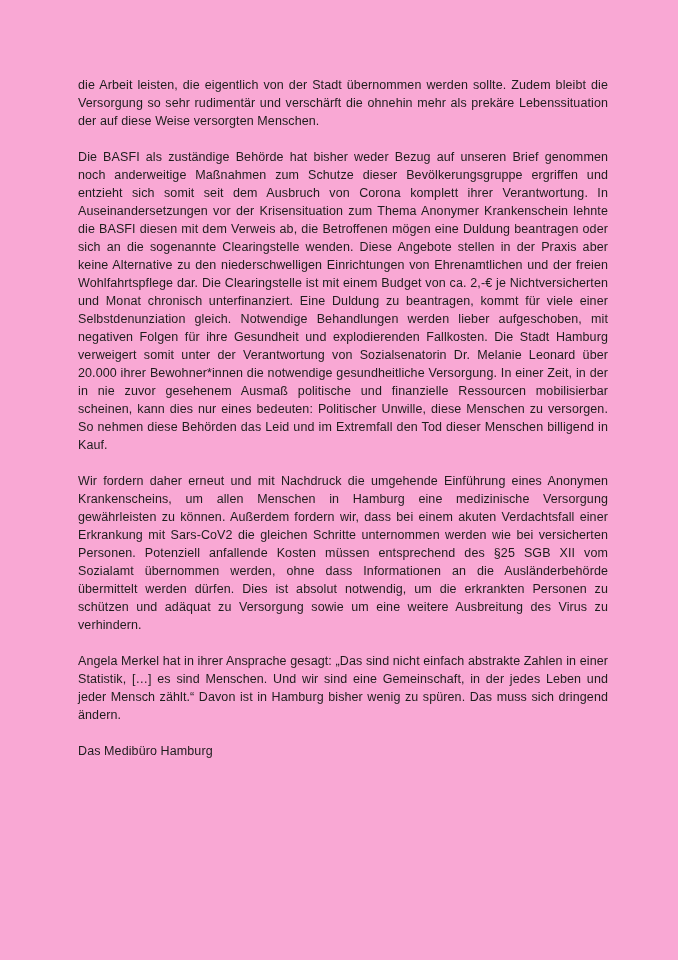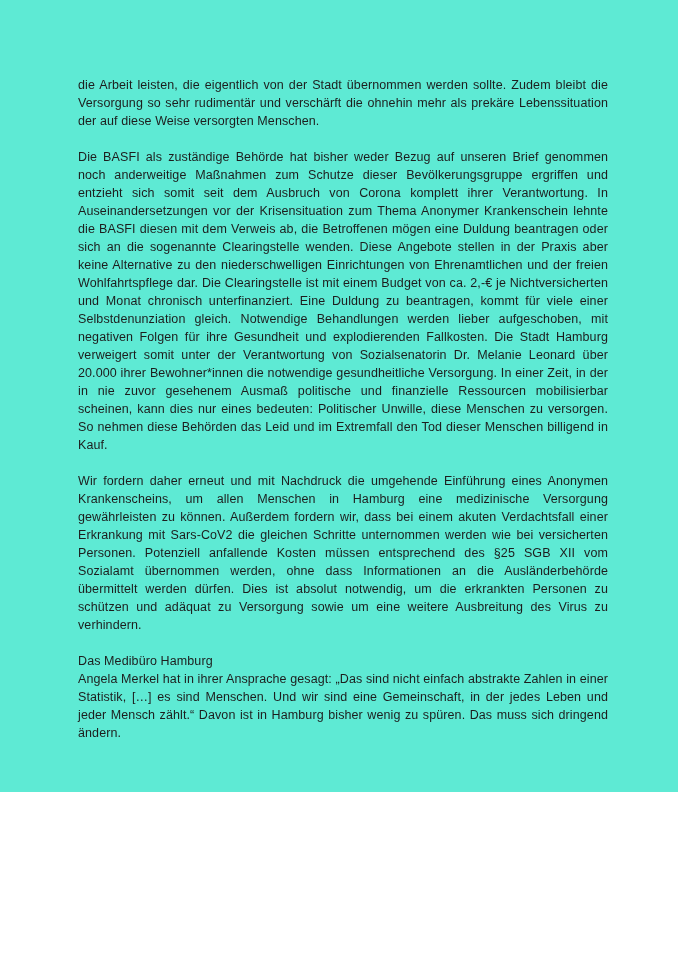--- a/index.html
+++ b/index.html
@@ -8,22 +8,22 @@
     background: #ffffff;
   }
   body {
     width: 678px;
     height: 960px;
     font-family: "Liberation Sans", sans-serif;
   }
   .page {
     position: relative;
     width: 678px;
-    height: 792px;
-    background: #5eead4;
+    height: 960px;
+    background: #f9a8d4;
     overflow: hidden;
   }
   .content {
     position: absolute;
     left: 78px;
     top: 76px;
     width: 530px;
     color: #1d1d1d;
     font-size: 12.5px;
     line-height: 18px;
@@ -40,16 +40,16 @@
   }
 </style>
 </head>
 <body>
 
 <div class="page">
   <div class="content">
     <p class="para">die Arbeit leisten, die eigentlich von der Stadt übernommen werden sollte. Zudem bleibt die Versorgung so sehr rudimentär und verschärft die ohnehin mehr als prekäre Lebenssituation der auf diese Weise versorgten Menschen.</p>
     <p class="para">Die BASFI als zuständige Behörde hat bisher weder Bezug auf unseren Brief genommen noch anderweitige Maßnahmen zum Schutze dieser Bevölkerungsgruppe ergriffen und entzieht sich somit seit dem Ausbruch von Corona komplett ihrer Verantwortung. In Auseinandersetzungen vor der Krisensituation zum Thema Anonymer Krankenschein lehnte die BASFI diesen mit dem Verweis ab, die Betroffenen mögen eine Duldung beantragen oder sich an die sogenannte Clearingstelle wenden. Diese Angebote stellen in der Praxis aber keine Alternative zu den niederschwelligen Einrichtungen von Ehrenamtlichen und der freien Wohlfahrtspflege dar. Die Clearingstelle ist mit einem Budget von ca. 2,-€ je Nichtversicherten und Monat chronisch unterfinanziert. Eine Duldung zu beantragen, kommt für viele einer Selbstdenunziation gleich. Notwendige Behandlungen werden lieber aufgeschoben, mit negativen Folgen für ihre Gesundheit und explodierenden Fallkosten. Die Stadt Hamburg verweigert somit unter der Verantwortung von Sozialsenatorin Dr. Melanie Leonard über 20.000 ihrer Bewohner*innen die notwendige gesundheitliche Versorgung. In einer Zeit, in der in nie zuvor gesehenem Ausmaß politische und finanzielle Ressourcen mobilisierbar scheinen, kann dies nur eines bedeuten: Politischer Unwille, diese Menschen zu versorgen. So nehmen diese Behörden das Leid und im Extremfall den Tod dieser Menschen billigend in Kauf.</p>
     <p class="para">Wir fordern daher erneut und mit Nachdruck die umgehende Einführung eines Anonymen Krankenscheins, um allen Menschen in Hamburg eine medizinische Versorgung gewährleisten zu können. Außerdem fordern wir, dass bei einem akuten Verdachtsfall einer Erkrankung mit Sars-CoV2 die gleichen Schritte unternommen werden wie bei versicherten Personen. Potenziell anfallende Kosten müssen entsprechend des §25 SGB XII vom Sozialamt übernommen werden, ohne dass Informationen an die Ausländerbehörde übermittelt werden dürfen. Dies ist absolut notwendig, um die erkrankten Personen zu schützen und adäquat zu Versorgung sowie um eine weitere Ausbreitung des Virus zu verhindern.</p>
+    <p class="para">Angela Merkel hat in ihrer Ansprache gesagt: „Das sind nicht einfach abstrakte Zahlen in einer Statistik, […] es sind Menschen. Und wir sind eine Gemeinschaft, in der jedes Leben und jeder Mensch zählt.“ Davon ist in Hamburg bisher wenig zu spüren. Das muss sich dringend ändern.</p>
     <p class="para signature">Das Medibüro Hamburg</p>
-    <p class="para">Angela Merkel hat in ihrer Ansprache gesagt: „Das sind nicht einfach abstrakte Zahlen in einer Statistik, […] es sind Menschen. Und wir sind eine Gemeinschaft, in der jedes Leben und jeder Mensch zählt.“ Davon ist in Hamburg bisher wenig zu spüren. Das muss sich dringend ändern.</p>
   </div>
 </div>
 
 </body></html>

